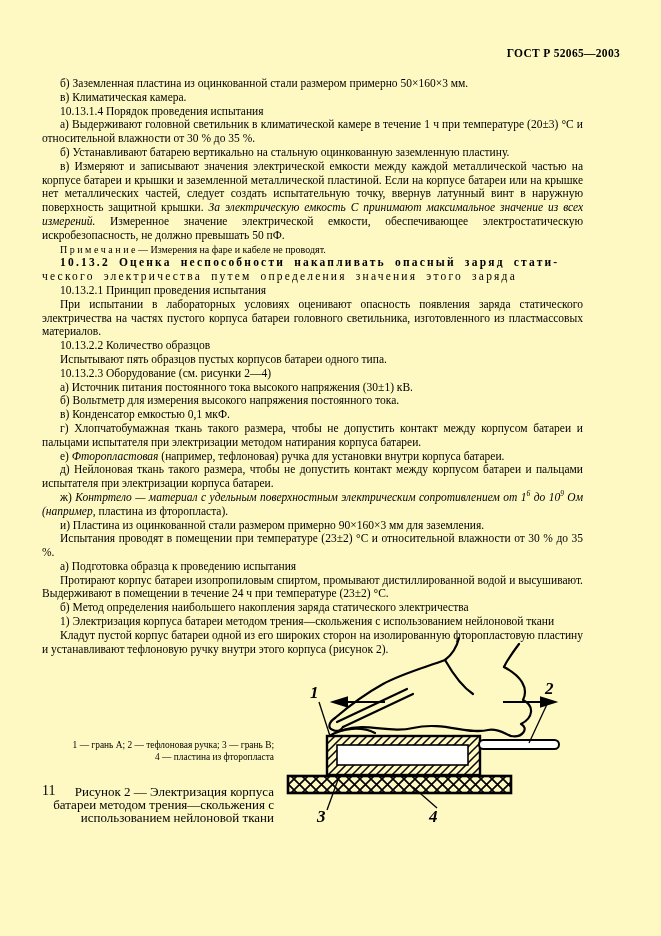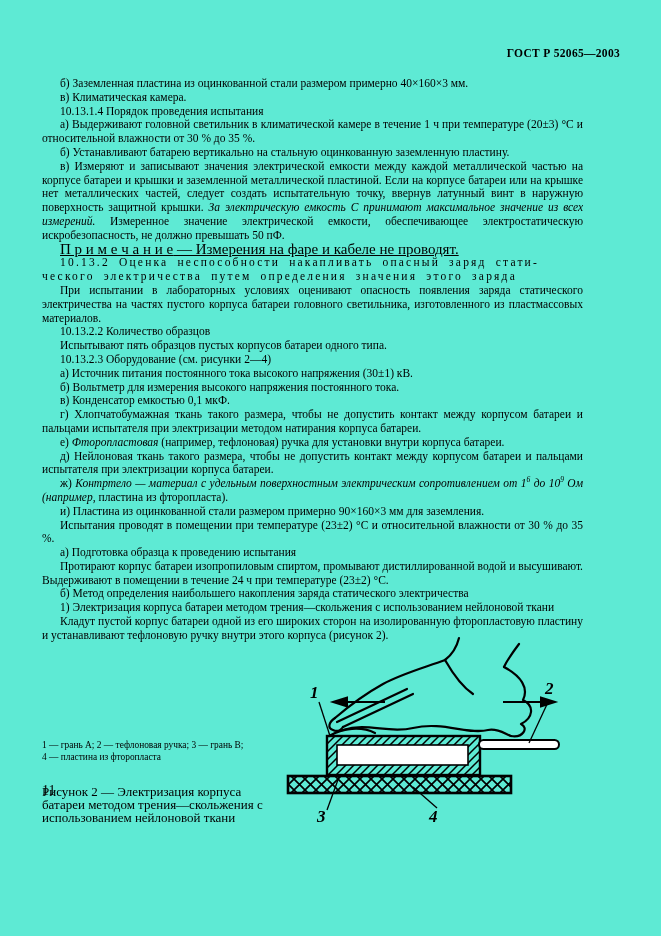--- a/index.html
+++ b/index.html
@@ -1,65 +1,66 @@
 <!DOCTYPE html>
 <html><head>
 <meta charset="utf-8">
 <style>
   html,body { margin:0; padding:0; background:#ffffff; }
   .page {
-    position:relative; width:661px; height:936px; background:#5eead4;
+    position:relative; width:661px; height:936px; background:#fef9c3;
     font-family:"Liberation Serif", serif; color:#000;
     overflow:hidden;
   }
   .running-header {
     position:absolute; top:47px; left:42px; width:578px;
     text-align:right; font-weight:bold; font-size:11.5px; letter-spacing:0.3px;
   }
   .content {
     position:absolute; top:77px; left:42px; width:541px;
     font-size:11.5px; line-height:13.8px; text-align:justify;
   }
   .content p { margin:0; text-indent:18px; }
-  .note { font-size:15px; text-indent:32px;text-decoration:underline; }
-  .sp1 { letter-spacing:2.2px; text-indent:18px; word-spacing:4px; }
+  .note { font-size:10px; text-indent:32px; }
+  .sp1 { letter-spacing:2.2px; text-indent:18px; word-spacing:4px;font-weight:bold; }
   .sp2 { letter-spacing:2.2px; word-spacing:4px; }
   .it { font-style:italic; }
   sup { font-size:7.5px; line-height:0; vertical-align:super; }
   .fig-text {
-    position:absolute; left:42px; top:740px; width:232px; text-align:left;
+    position:absolute; left:42px; top:740px; width:232px; text-align:right;
   }
   .legend { font-size:9.4px; line-height:11.6px; }
   .caption { margin-top:22px; font-size:13px; line-height:13px; }
   .fig-svg { position:absolute; left:283px; top:636px; }
   .fig-label { font-family:"Liberation Serif", serif; font-size:17px; font-weight:bold; font-style:italic; }
   .page-number {
     position:absolute; top:783px; left:42px; width:541px;
     text-align:left; font-size:14px;
   }
 </style>
 </head>
 <body>
 
 <div class="page">
 
   <div class="running-header">ГОСТ Р 52065—2003</div>
 
   <div class="content">
-    <p>б) Заземленная пластина из оцинкованной стали размером примерно 40×160×3 мм.</p>
+    <p>б) Заземленная пластина из оцинкованной стали размером примерно 50×160×3 мм.</p>
     <p>в) Климатическая камера.</p>
     <p>10.13.1.4 Порядок проведения испытания</p>
     <p>а) Выдерживают головной светильник в климатической камере в течение 1 ч при температуре (20±3) °С и относительной влажности от 30 % до 35 %.</p>
     <p>б) Устанавливают батарею вертикально на стальную оцинкованную заземленную пластину.</p>
     <p><span>в) Измеряют и записывают значения электрической емкости между каждой металлической частью на корпусе батареи и крышки и заземленной металлической пластиной. Если на корпусе батареи или на крышке нет металлических частей, следует создать испытательную точку, ввернув латунный винт в наружную поверхность защитной крышки. </span><span class="it">За электрическую емкость С принимают максимальное значение из всех измерений.</span><span> Измеренное значение электрической емкости, обеспечивающее электростатическую искробезопасность, не должно превышать 50 пФ.</span></p>
     <p class="note"><span>П р и м е ч а н и е</span><span> — Измерения на фаре и кабеле не проводят.</span></p>
     <div>
       <div class="sp1">10.13.2 Оценка неспособности накапливать опасный заряд стати-</div>
       <div class="sp2">ческого электричества путем определения значения этого заряда</div>
     </div>
+    <p>10.13.2.1 Принцип проведения испытания</p>
     <p>При испытании в лабораторных условиях оценивают опасность появления заряда статического электричества на частях пустого корпуса батареи головного светильника, изготовленного из пластмассовых материалов.</p>
     <p>10.13.2.2 Количество образцов</p>
     <p>Испытывают пять образцов пустых корпусов батареи одного типа.</p>
     <p>10.13.2.3 Оборудование (см. рисунки 2—4)</p>
     <p>а) Источник питания постоянного тока высокого напряжения (30±1) кВ.</p>
     <p>б) Вольтметр для измерения высокого напряжения постоянного тока.</p>
     <p>в) Конденсатор емкостью 0,1 мкФ.</p>
     <p>г) Хлопчатобумажная ткань такого размера, чтобы не допустить контакт между корпусом батареи и пальцами испытателя при электризации методом натирания корпуса батареи.</p>
     <p><span>е) </span><span class="it">Фторопластовая</span><span> (например, тефлоновая) ручка для установки внутри корпуса батареи.</span></p>
     <p>д) Нейлоновая ткань такого размера, чтобы не допустить контакт между корпусом батареи и пальцами испытателя при электризации корпуса батареи.</p>

